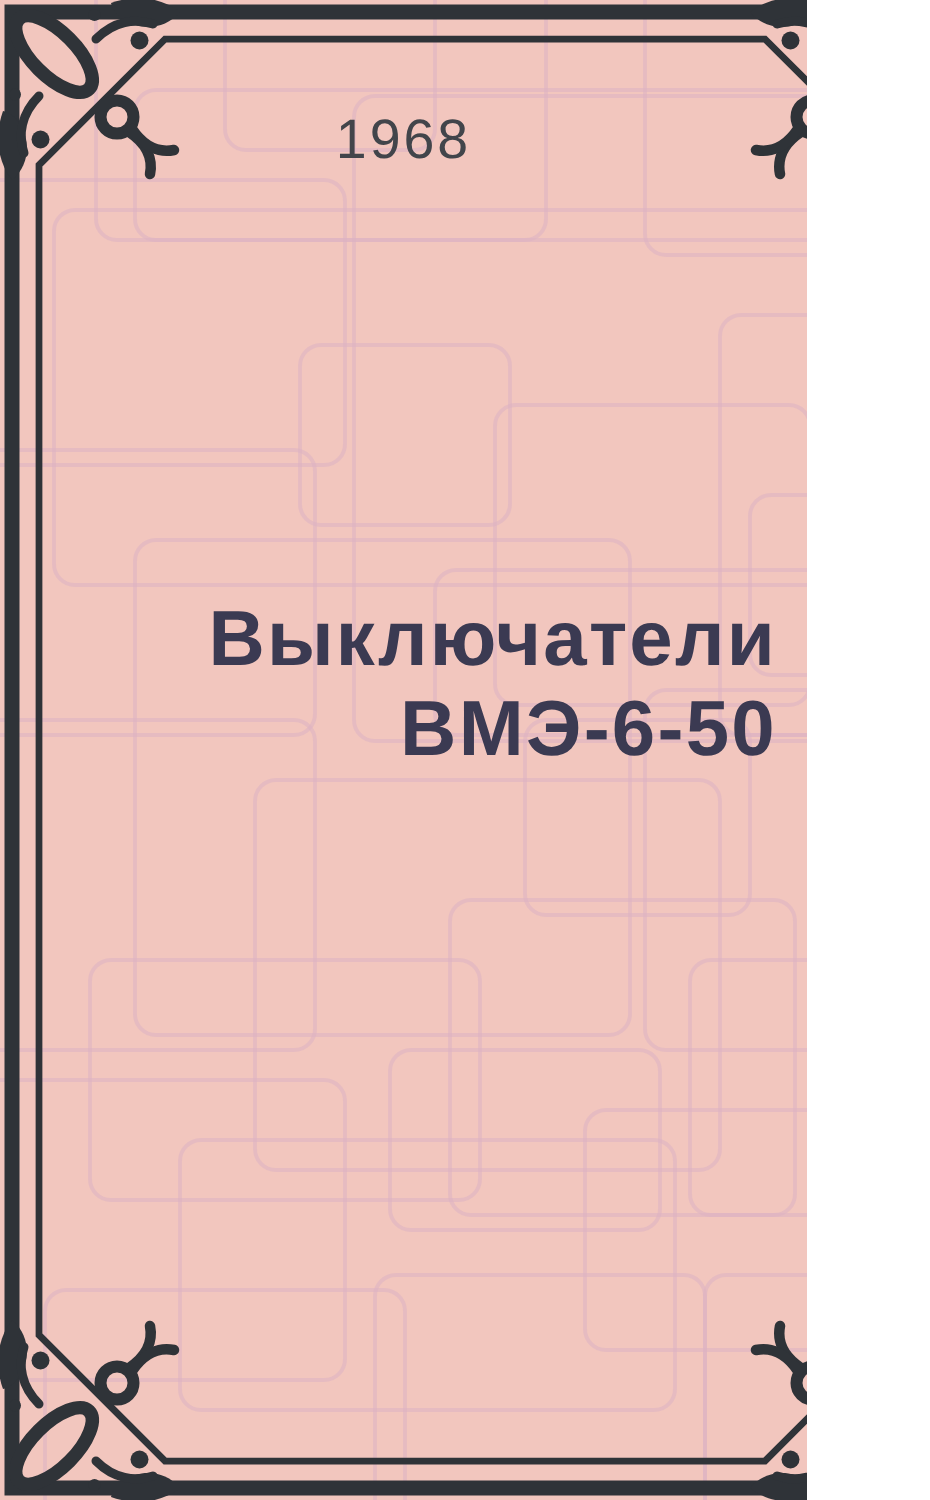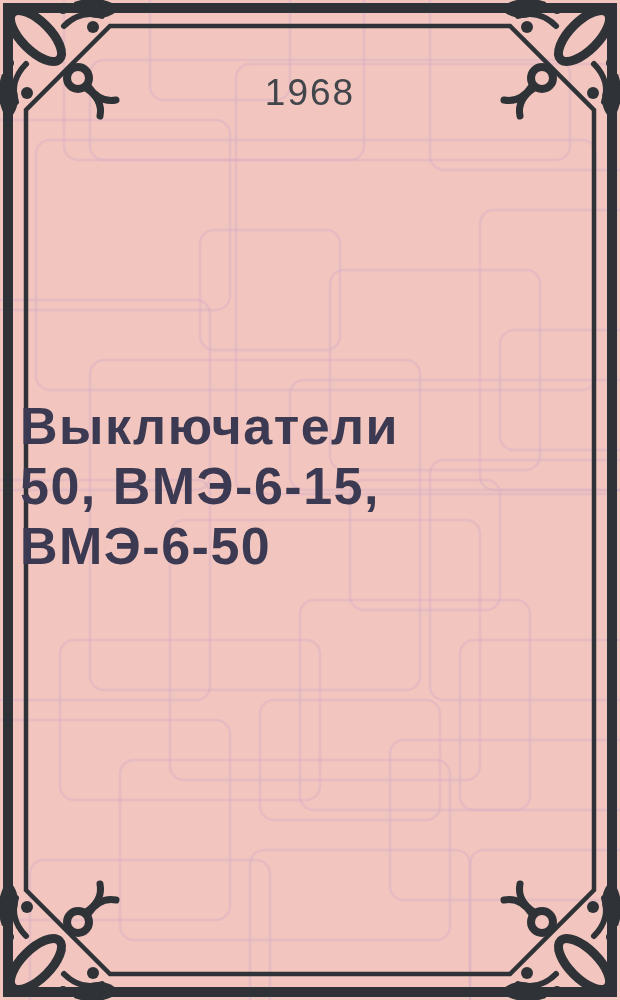--- a/index.html
+++ b/index.html
@@ -7,21 +7,21 @@
     --pattern-line-color:#dcb3c2;
     --frame-color:#2f3338;
     --year-color:#42454b;
     --title-color:#3b3a52;
   }
   *{margin:0;padding:0;box-sizing:border-box;}
   html,body{width:620px;height:1000px;overflow:hidden;}
   body{font-family:"Liberation Sans",sans-serif;}
   .cover{
     position:relative;
-    width:620px;height:1000px;
+    width:538px;height:1000px;
     background:var(--background-color);
     overflow:hidden;
   }
   .cover svg{position:absolute;left:0;top:0;display:block;}
   .pattern rect{
     fill:none;
     stroke:var(--pattern-line-color);
     stroke-width:2.6;
     opacity:.55;
   }
@@ -33,21 +33,21 @@
     position:absolute;
     top:72px;left:0;right:0;
     text-align:center;
     font-size:37px;
     letter-spacing:2px;
     color:var(--year-color);
   }
   .title{
     position:absolute;
     top:396px;left:20px;right:20px;
-    text-align:left;
+    text-align:right;
     font-weight:bold;
     font-size:52px;
     line-height:60px;
     letter-spacing:1.5px;
     color:var(--title-color);
   }
 </style>
 </head>
 <body>
 
@@ -111,17 +111,16 @@
     <use href="#orn"></use>
     <use href="#orn" transform="translate(620,0) scale(-1,1)"></use>
     <use href="#orn" transform="translate(0,1000) scale(1,-1)"></use>
     <use href="#orn" transform="translate(620,1000) scale(-1,-1)"></use>
   </svg>
 
   <div class="year">1968</div>
 
   <div class="title">
     <div>Выключатели</div>
-    <div>50, ВМЭ-6-15,</div>
     <div>ВМЭ-6-50</div>
   </div>
 
 </div>
 
 </body></html>

